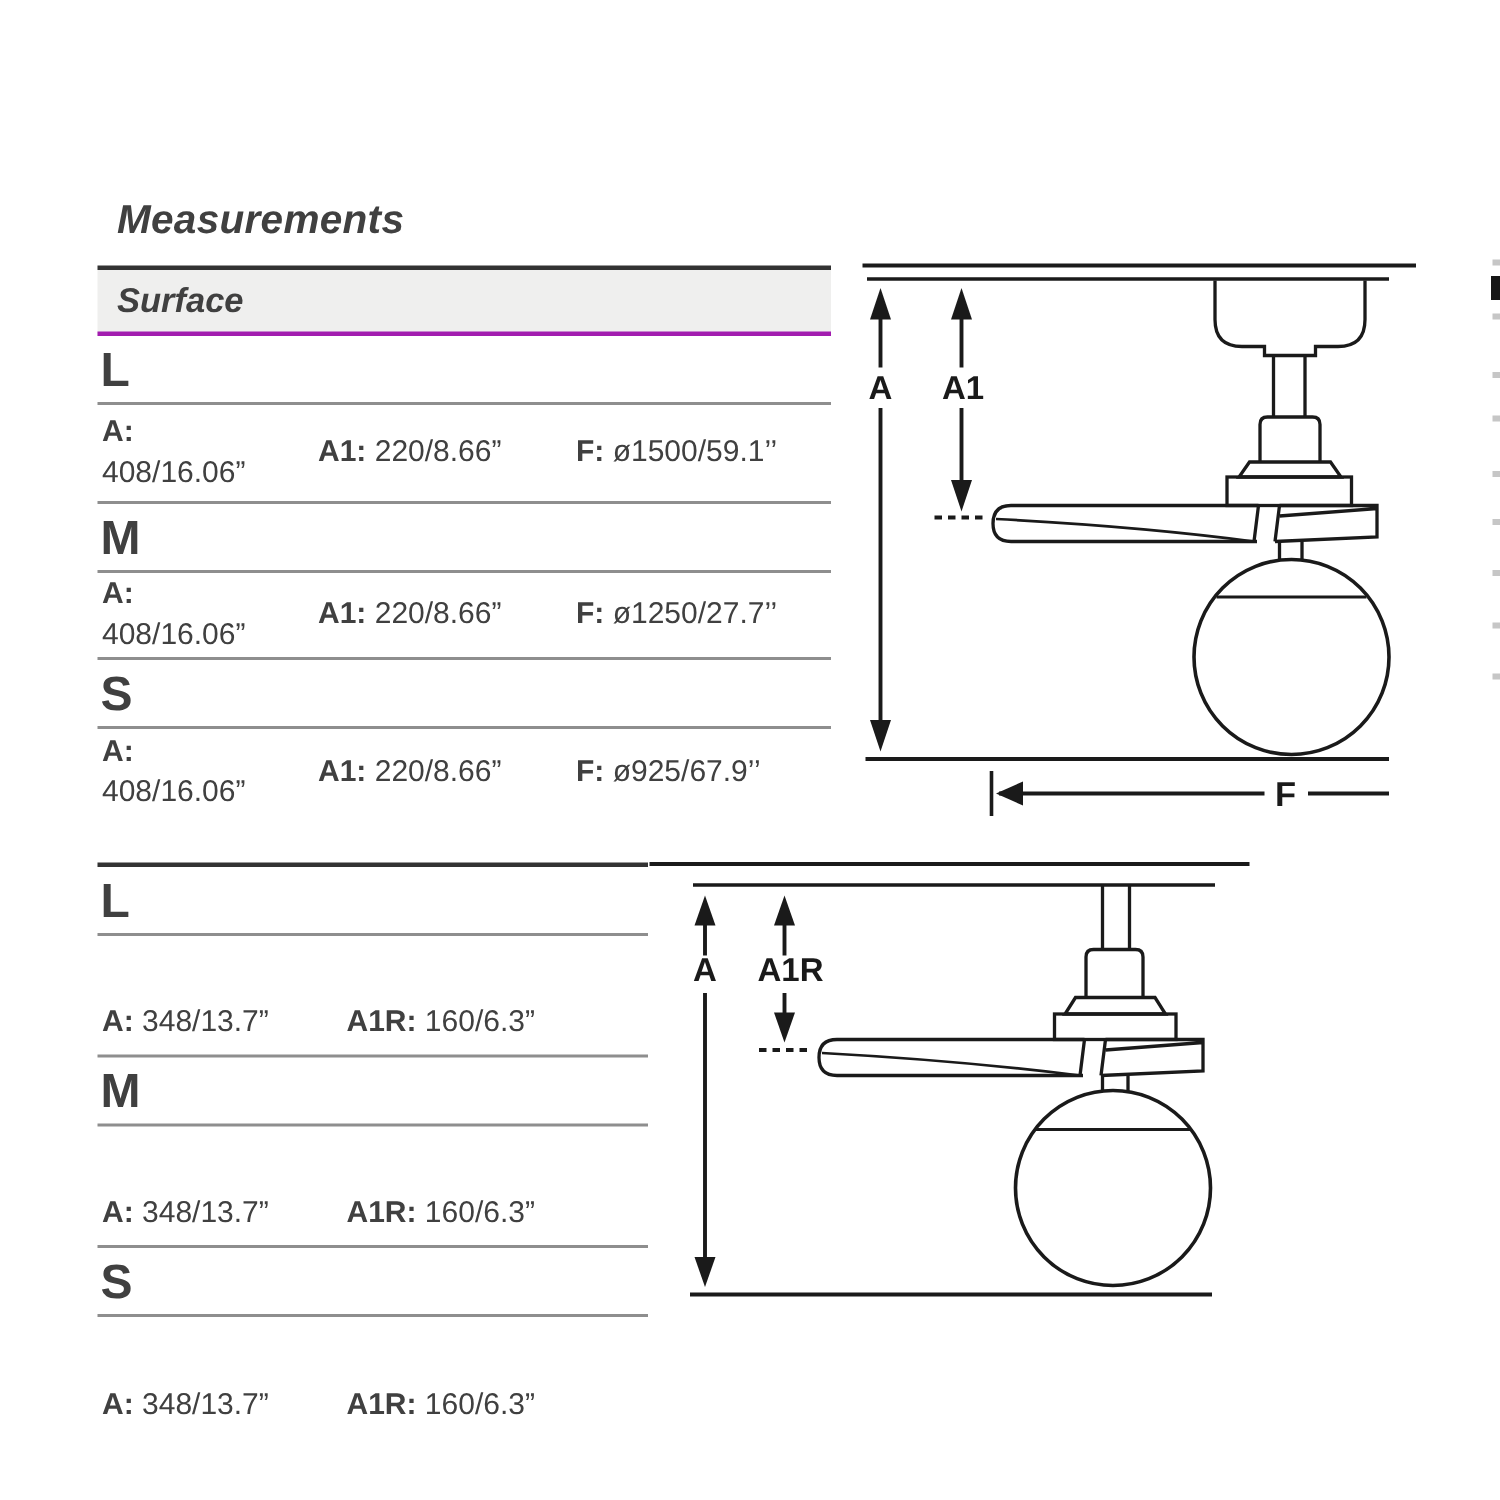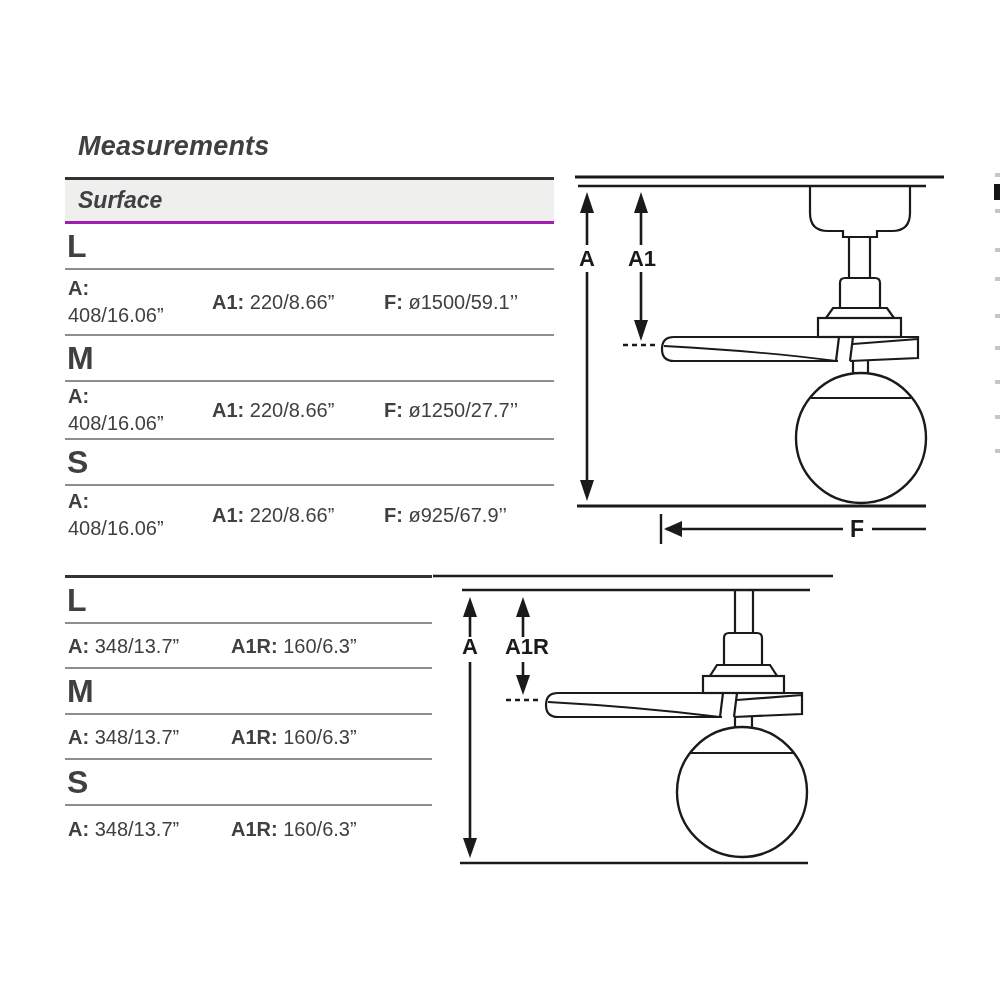--- a/index.html
+++ b/index.html
@@ -22,21 +22,21 @@
   .t-surface .band{height:44px;}
   .t-recessed .band{height:49px;}
   .band span{font-style:italic;font-weight:bold;font-size:23px;}
   .srow{
     border-bottom:2px solid #8e8e8e;display:flex;align-items:center;
     padding-left:2px;font-weight:bold;font-size:32px;box-sizing:border-box;height:46px;
   }
   .drow{position:relative;border-bottom:2px solid #8e8e8e;font-size:20px;box-sizing:border-box;}
   .t-surface .drow{height:58px;}
   .t-surface .drow.tall{height:66px;}
-  .t-recessed .drow{height:45px;}
+  .t-recessed .drow{height:45px;margin-top:36px;}
   .drow.last{border-bottom:none;}
   .cell{position:absolute;top:50%;transform:translateY(-50%);white-space:nowrap;}
   .cell .b{font-weight:bold;}
   .cell-a{left:3px;display:flex;flex-direction:column;line-height:1.35;}
   .cell-a1{left:147px;}
   .cell-f{left:303px;margin-left:16px;}
   .rcell-a{left:3px;}
   .rcell-a1r{left:166px;}
   
   svg{position:absolute;display:block;}

